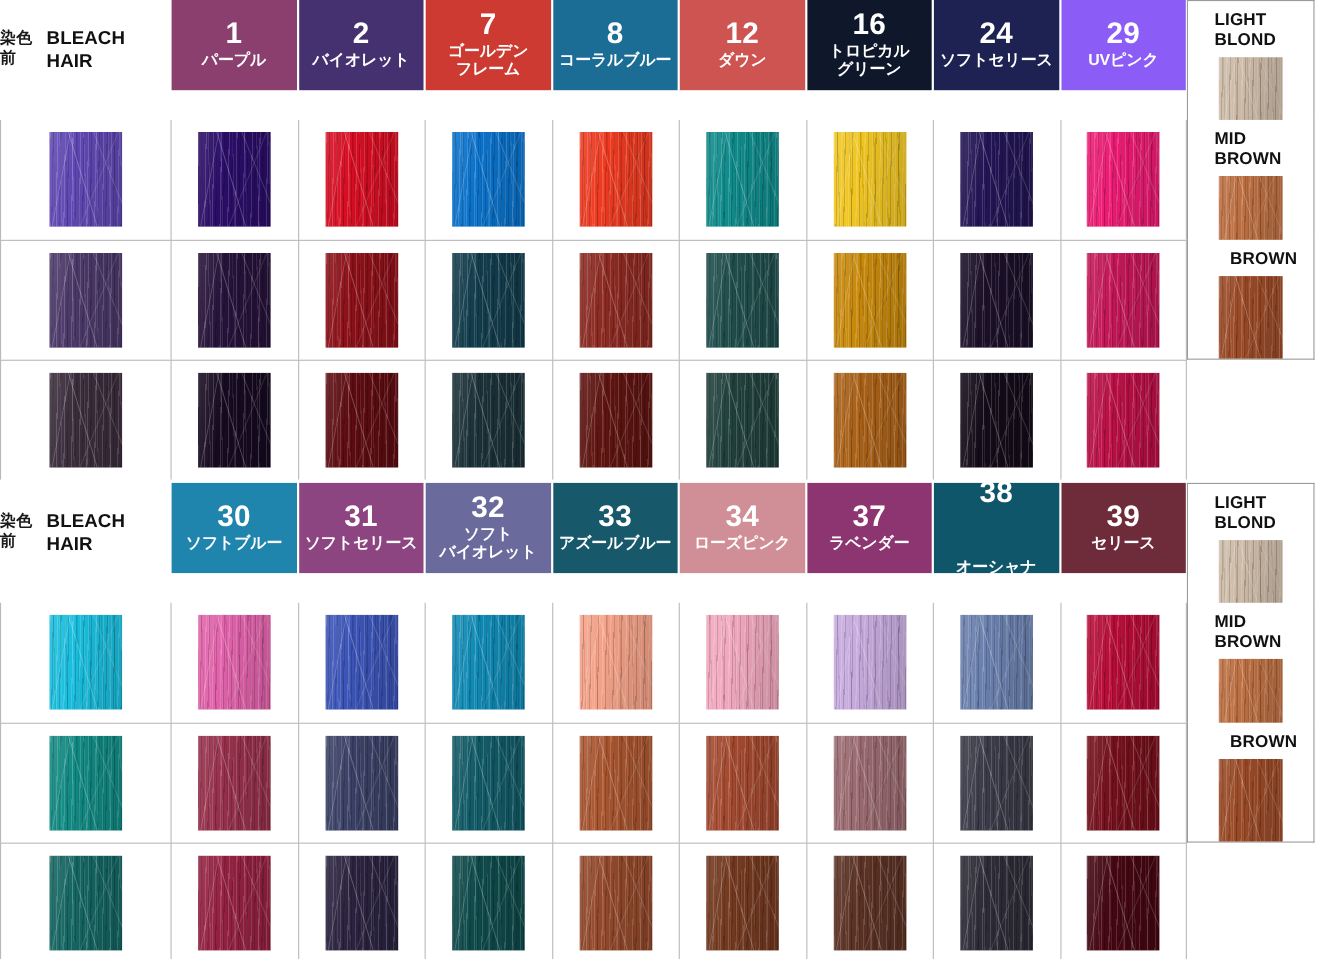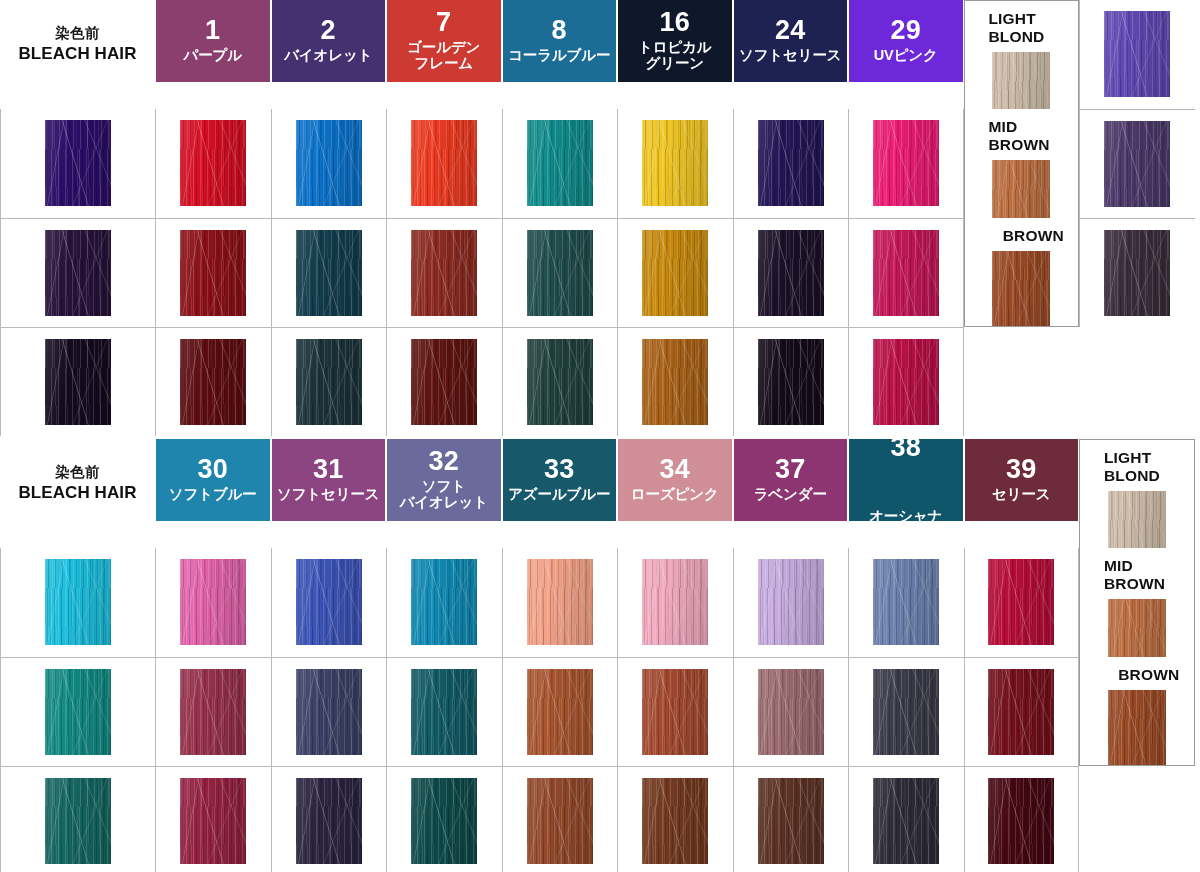--- a/index.html
+++ b/index.html
@@ -15,21 +15,21 @@
   .chart { position: absolute; left: 0; width: 1200px; }
   .chart-1 { top: 0; }
   .chart-2 { top: 439px; }
 
   .grid {
     display: grid;
     grid-template-columns: 155px repeat(9, 115.5px);
     width: 1200px;
   }
   .hdr-corner {
-    display: flex; flex-direction: column;
+    display: flex; flex-direction: row;
     align-items: center; justify-content: center;
     height: 90px;
     line-height: 1.22;
   }
   .hdr-corner .jp {
     font-size: 14.5px; font-weight: 700; color: #1a1a1a;
     letter-spacing: .02em;
   }
   .hdr-corner .en {
     font-size: 17px; font-weight: 700; color: #111111;
@@ -149,34 +149,40 @@
 フレーム</div>
           </div>
         </div>
         <div class="colhdr-wrap">
           <div class="colhdr" style="background: rgb(27, 109, 149); color: rgb(255, 255, 255);">
             <div class="num">8</div>
             <div class="name">コーラルブルー</div>
           </div>
         </div>
         <div class="colhdr-wrap">
+          <div class="colhdr" style="background: rgb(205, 84, 80); color: rgb(255, 255, 255);">
+            <div class="num">12</div>
+            <div class="name">ダウン</div>
+          </div>
+        </div>
+        <div class="colhdr-wrap">
           <div class="colhdr" style="background: #0f172a; color: rgb(255, 255, 255);">
             <div class="num">16</div>
             <div class="name">トロピカル
 グリーン</div>
           </div>
         </div>
         <div class="colhdr-wrap">
           <div class="colhdr" style="background: rgb(29, 34, 83); color: rgb(255, 255, 255);">
             <div class="num">24</div>
             <div class="name">ソフトセリース</div>
           </div>
         </div>
         <div class="colhdr-wrap">
-          <div class="colhdr" style="background: #6d28d9; color: rgb(255, 255, 255);">
+          <div class="colhdr" style="background: #8b5cf6; color: rgb(255, 255, 255);">
             <div class="num">29</div>
             <div class="name">UVピンク</div>
           </div>
         </div>
         <div class="rowlabel first">
           <div class="lbl">LIGHT BLOND</div>
           <div class="swatch base" style="background: rgb(205, 187, 167);">
             <div class="strands v"></div>
             <div class="strands d"></div>
             <div class="sheen"></div>

